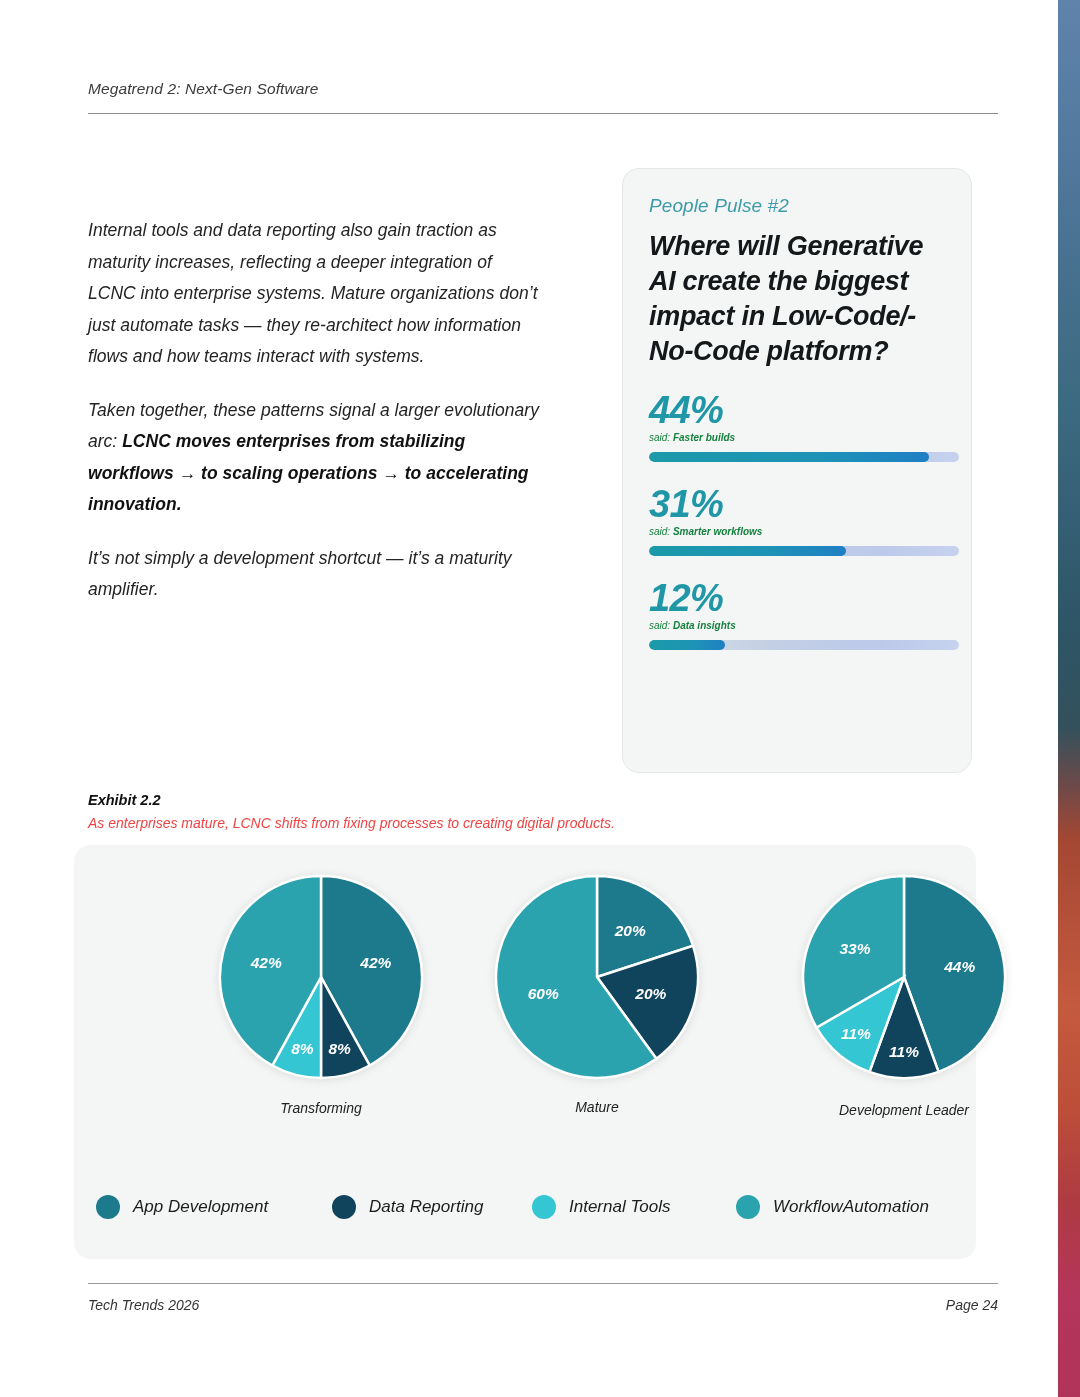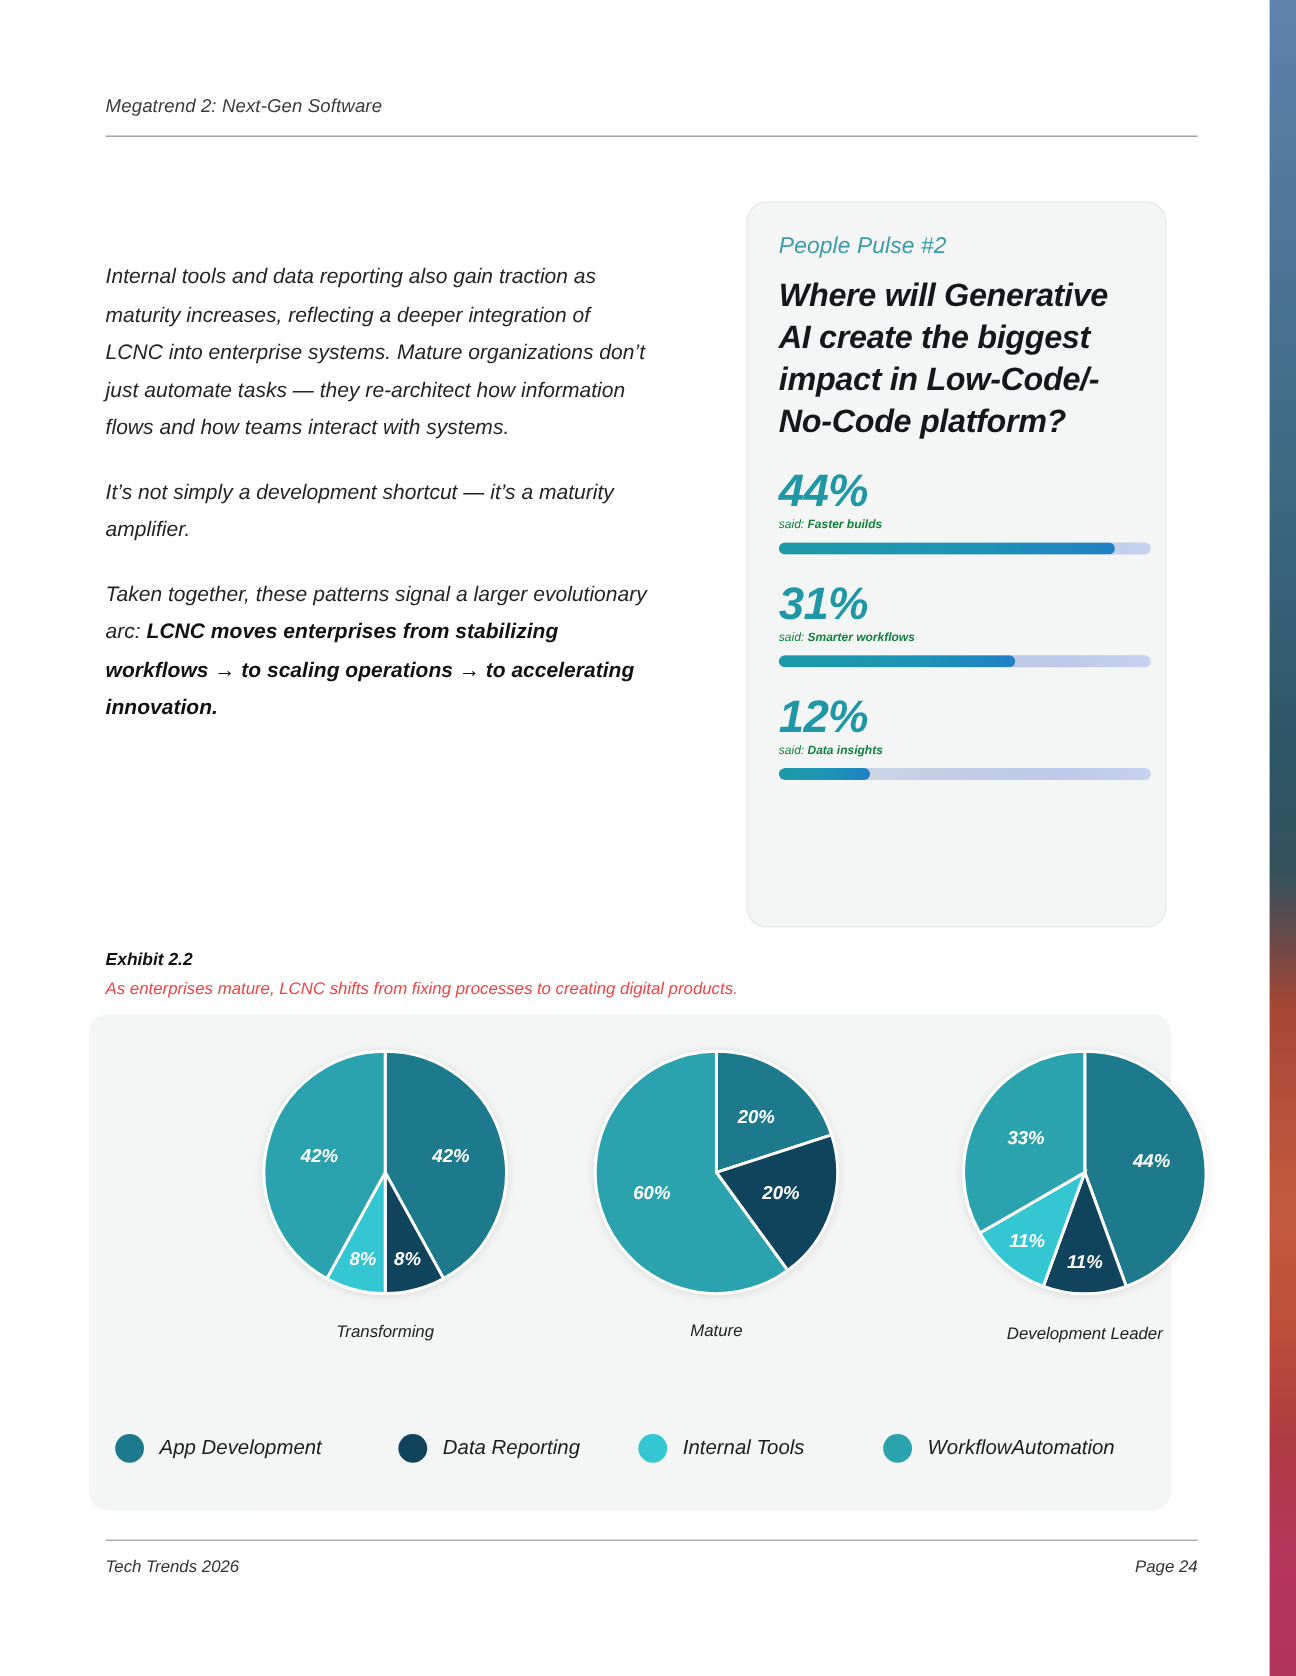--- a/index.html
+++ b/index.html
@@ -264,22 +264,22 @@
 </head>
 <body>
 
 <div class="page">
 
   <div class="running-head">Megatrend 2: Next-Gen Software</div>
   <div class="head-rule"></div>
 
   <div class="body-col">
     <p>Internal tools and data reporting also gain traction as maturity increases, reflecting a deeper integration of LCNC into enterprise systems. Mature organizations don’t just automate tasks — they re-architect how information flows and how teams interact with systems.</p>
+    <p><span>Taken together, these patterns signal a larger evolutionary arc: </span><b>LCNC moves enterprises from stabilizing workflows → to scaling operations → to accelerating innovation.</b></p>
     <p>It’s not simply a development shortcut — it’s a maturity amplifier.</p>
-    <p><span>Taken together, these patterns signal a larger evolutionary arc: </span><b>LCNC moves enterprises from stabilizing workflows → to scaling operations → to accelerating innovation.</b></p>
   </div>
 
   <div class="pulse-card">
     <div class="pulse-eyebrow">People Pulse #2</div>
     <div class="pulse-question">Where will Generative AI create the biggest impact in Low-Code/-No-Code platform?</div>
     <div id="stat-list">
         <div class="stat-row">
           <div class="stat-pct">44%</div>
           <div class="stat-label"><span class="said">said: </span><span class="what">Faster builds</span></div>
           <div class="bar-track">

